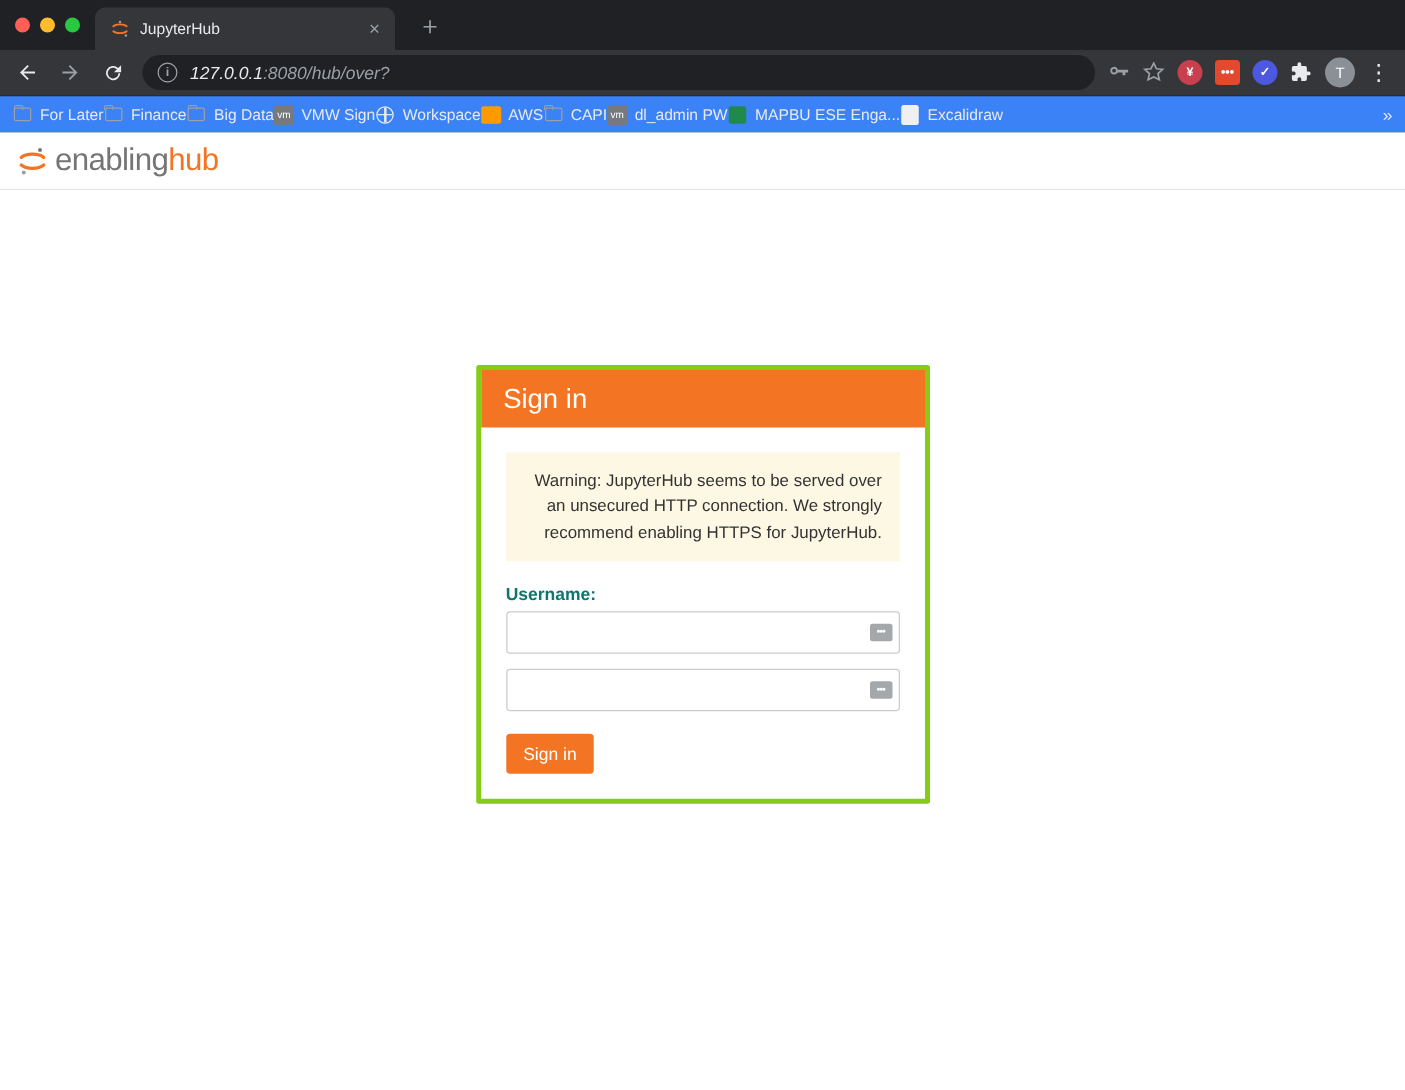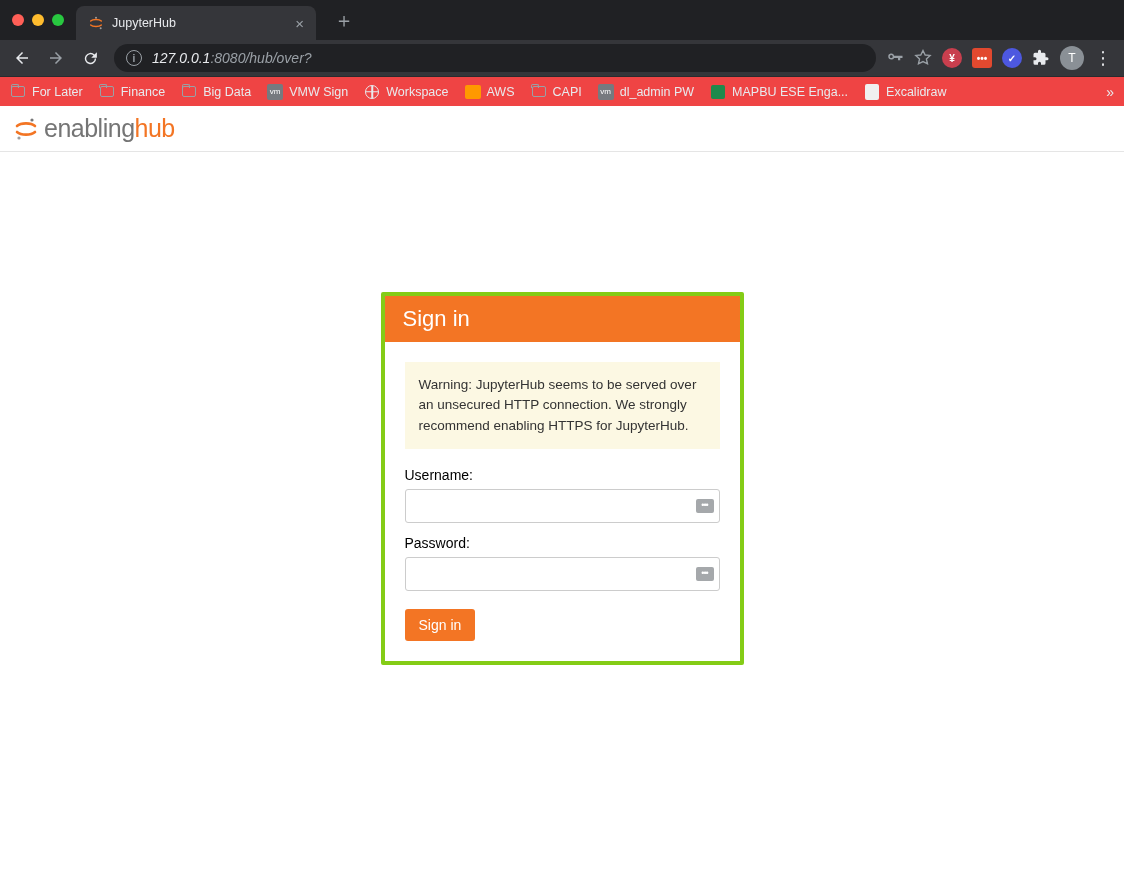--- a/index.html
+++ b/index.html
@@ -124,26 +124,25 @@
     .avatar {
       width:24px;height:24px;border-radius:50%;
       background:#8a9096;color:#fff;
       display:flex;align-items:center;justify-content:center;
       font-size:12px;
     }
     .kebab { color:#e8eaed; font-size:18px; }
 
     
     .bookmarks {
-      background: #ef4444;
+      background: #3b82f6;
       height: 30px;
       display:flex;
       align-items:center;
       padding: 0 10px;
-      gap: 16px;
       border-top: 1px solid #2a2b2e;
     }
     .bm-item {
       display:flex;align-items:center;gap:6px;
       color:#e8eaed;font-size:12.5px;
       white-space: nowrap;
     }
     .bm-icon {
       width:16px;height:16px;
       display:flex;align-items:center;justify-content:center;
@@ -211,25 +210,26 @@
     .card-body {
       padding: 20px;
     }
     .warning {
       background:#fcf8e3;
       padding: 13px 14px;
       font-size: 13.5px;
       color:#333;
       line-height: 1.5;
       margin-bottom: 18px;
+      text-align: right;
     }
     .form-label {
-      font-weight:400;
+      font-weight:700;
       font-size:14px;
-      color:#000000;
+      color:#0f766e;
       margin-bottom: 6px;
       display:block;
     }
     .input-wrap {
       position:relative;
       margin-bottom: 12px;
     }
     .form-input {
       width:100%;
       height:34px;
@@ -416,21 +416,20 @@
     <div class="card-header">Sign in</div>
     <div class="card-body">
       <div class="warning">Warning: JupyterHub seems to be served over an unsecured HTTP connection. We strongly recommend enabling HTTPS for JupyterHub.</div>
 
       <label class="form-label">Username:</label>
       <div class="input-wrap">
         <input class="form-input" type="text" value="" style="">
         <span class="pwmgr-icon"></span>
       </div>
 
-      <label class="form-label">Password:</label>
       <div class="input-wrap">
         <input class="form-input" type="password" value="" style="">
         <span class="pwmgr-icon"></span>
       </div>
 
       <button class="btn-signin">Sign in</button>
     </div>
   </div>
 </div>
 

